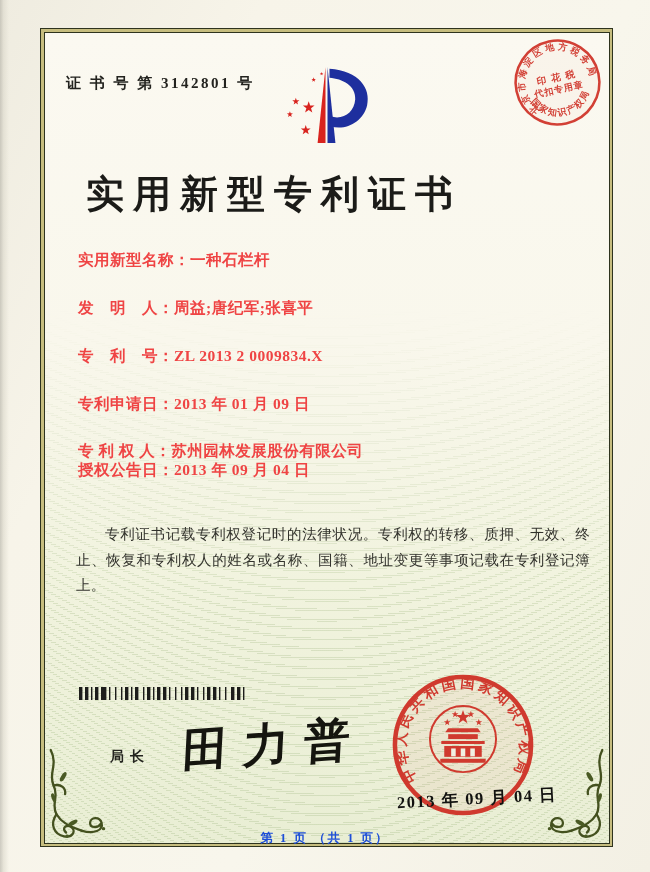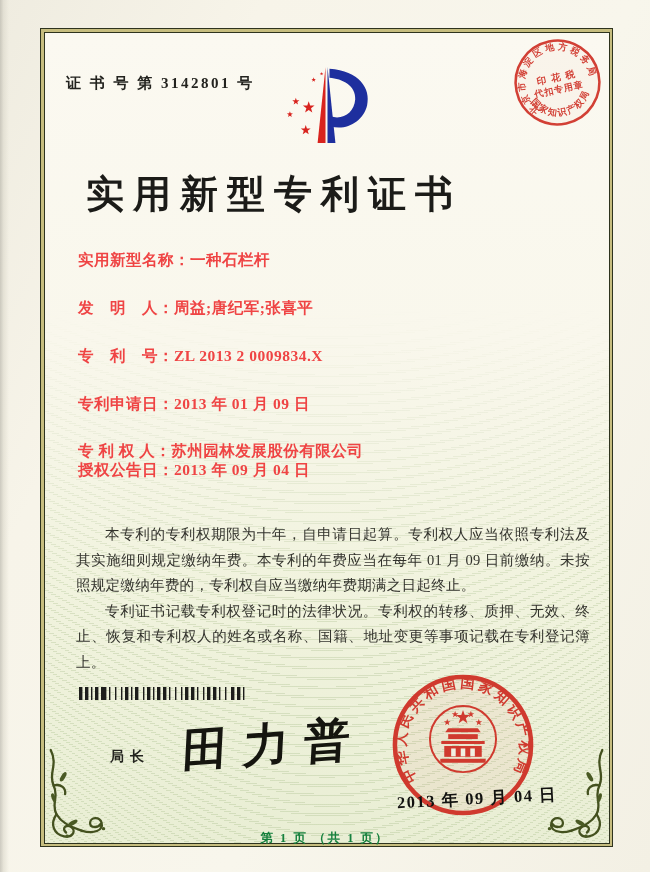--- a/index.html
+++ b/index.html
@@ -45,21 +45,21 @@
              text-indent:2em; letter-spacing:.3px; }
   .barcode { left:78px; top:687px; width:172px; height:13px; }
   .sig-label { left:110px; top:748px; font-size:14px; letter-spacing:6px; color:#24241f; font-weight:600; }
   .sig-name { left:182px; top:714px; font-size:46px; font-weight:600; color:#15150f;
               letter-spacing:15px; transform:rotate(-4deg) skewX(-7deg); }
   .tax-seal { left:512px; top:37px; width:91px; height:91px; transform:rotate(-12deg); opacity:.92; }
   .office-seal { left:389px; top:671px; width:148px; height:148px; opacity:.95; }
   .seal-date { left:397px; top:788px; font-size:16.5px; font-weight:700; color:#121210;
                letter-spacing:1.5px; transform:rotate(-3deg); }
   .footer { left:0; top:830px; width:650px; text-align:center; font-size:12.5px;
-            letter-spacing:2px; color:#15803d; font-weight:600; }
+            letter-spacing:2px; color:#1d4ed8; font-weight:600; }
   .flourish { width:96px; height:98px; }
   .flourish-left { left:44px; top:747px; }
   .flourish-right { left:513px; top:747px; transform:scaleX(-1); }
 </style>
 </head>
 <body>
 
 <div class="scan-edge"></div>
 
 <div class="frame">
@@ -119,21 +119,20 @@
 <div class="abs title">实用新型专利证书</div>
 
 <div class="abs field f0"><span>实用新型名称：</span><span>一种石栏杆</span></div>
 <div class="abs field f1"><span>发　明　人：</span><span>周益;唐纪军;张喜平</span></div>
 <div class="abs field f2"><span>专　利　号：</span><span>ZL 2013 2 0009834.X</span></div>
 <div class="abs field f3"><span>专利申请日：</span><span>2013 年 01 月 09 日</span></div>
 <div class="abs field f4"><span>专 利 权 人：</span><span>苏州园林发展股份有限公司</span></div>
 <div class="abs field f5"><span>授权公告日：</span><span>2013 年 09 月 04 日</span></div>
 
 <div class="abs paras">
-  <p>本专利的专利权期限为十年，自申请日起算。专利权人应当依照专利法及其实施细则规定缴纳年费。本专利的年费应当在每年 01 月 09 日前缴纳。未按照规定缴纳年费的，专利权自应当缴纳年费期满之日起终止。</p>
   <p>专利证书记载专利权登记时的法律状况。专利权的转移、质押、无效、终止、恢复和专利权人的姓名或名称、国籍、地址变更等事项记载在专利登记簿上。</p>
 </div>
 
 <svg class="abs barcode" viewBox="0 0 172 14" preserveAspectRatio="none">
     <rect x="1" y="0" width="3.4" height="14" fill="#1d1d1b"></rect>
     <rect x="7" y="0" width="3.4" height="14" fill="#1d1d1b"></rect>
     <rect x="13" y="0" width="1.4" height="14" fill="#1d1d1b"></rect>
     <rect x="17" y="0" width="3.4" height="14" fill="#1d1d1b"></rect>
     <rect x="23" y="0" width="5.4" height="14" fill="#1d1d1b"></rect>
     <rect x="31" y="0" width="1.4" height="14" fill="#1d1d1b"></rect>

